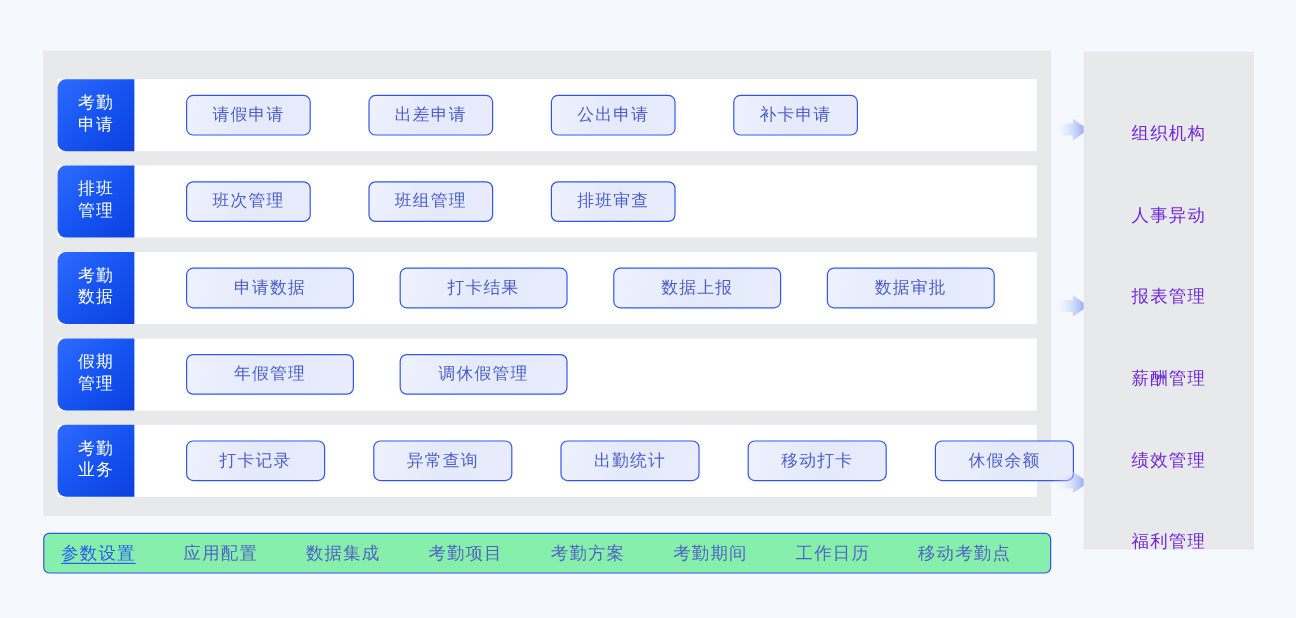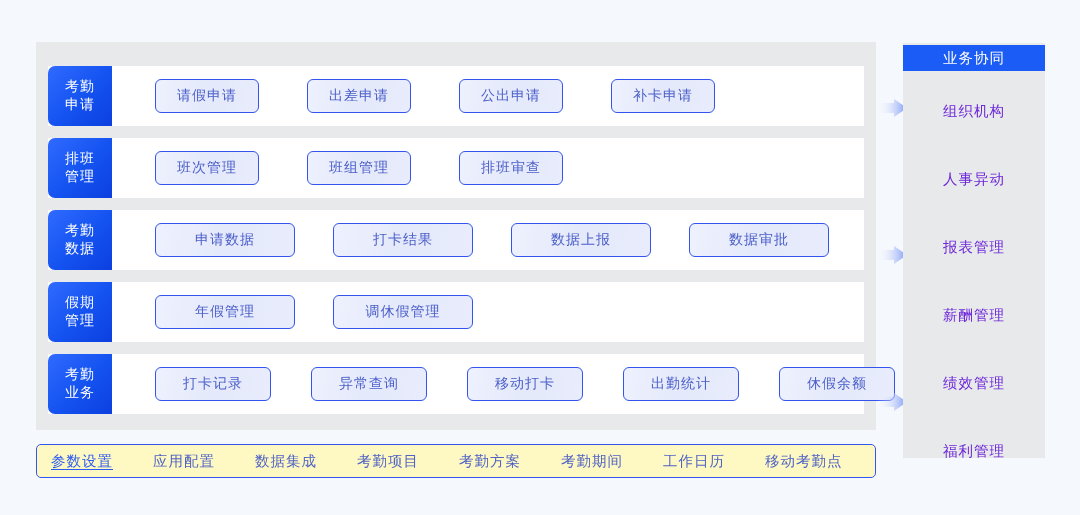--- a/index.html
+++ b/index.html
@@ -91,21 +91,21 @@
   .r3 .item-btn { width: 140px; margin-right: 38px; }
   .r4 .item-btn { width: 116px; margin-right: 40px; }
 
   
   #bottom-bar {
     position: absolute;
     left: 36px;
     top: 444px;
     width: 840px;
     height: 34px;
-    background: #fef9c3;
+    background: #86efac;
     border: 1.2px solid #3355ee;
     border-radius: 5px;
     display: flex;
     align-items: center;
     padding-left: 14px;
   }
   .bar-item {
     font-size: 14.5px;
     color: #5164c4;
     letter-spacing: 1px;
@@ -217,22 +217,22 @@
   </div>
 
   <div class="cat-row r4">
     <div class="cat-tag">
       <span>考勤</span>
       <span>业务</span>
     </div>
     <div class="items">
       <div class="item-btn">打卡记录</div>
       <div class="item-btn">异常查询</div>
+      <div class="item-btn">出勤统计</div>
       <div class="item-btn">移动打卡</div>
-      <div class="item-btn">出勤统计</div>
       <div class="item-btn">休假余额</div>
     </div>
   </div>
 
 </div>
 
 <div id="bottom-bar">
   <div class="bar-item active">参数设置</div>
   <div class="bar-item">应用配置</div>
   <div class="bar-item">数据集成</div>
@@ -273,20 +273,19 @@
       <linearGradient id="ag3" x1="0" y1="0" x2="1" y2="0">
         <stop offset="0%" stop-color="#ffffff" stop-opacity="0"></stop>
         <stop offset="100%" stop-color="#7b97f5" stop-opacity="1"></stop>
       </linearGradient>
     </defs>
     <path d="M0,4 L17,4 L17,0 L30,9 L17,18 L17,14 L0,14 Z" fill="url(#ag3)"></path>
   </svg>
 </div>
 
 <div id="sidebar">
-  <div class="side-item active si0">业务协同</div>
   <div class="side-item si1">组织机构</div>
   <div class="side-item si2">人事异动</div>
   <div class="side-item si3">报表管理</div>
   <div class="side-item si4">薪酬管理</div>
   <div class="side-item si5">绩效管理</div>
   <div class="side-item si6">福利管理</div>
 </div>
 
 </body></html>

